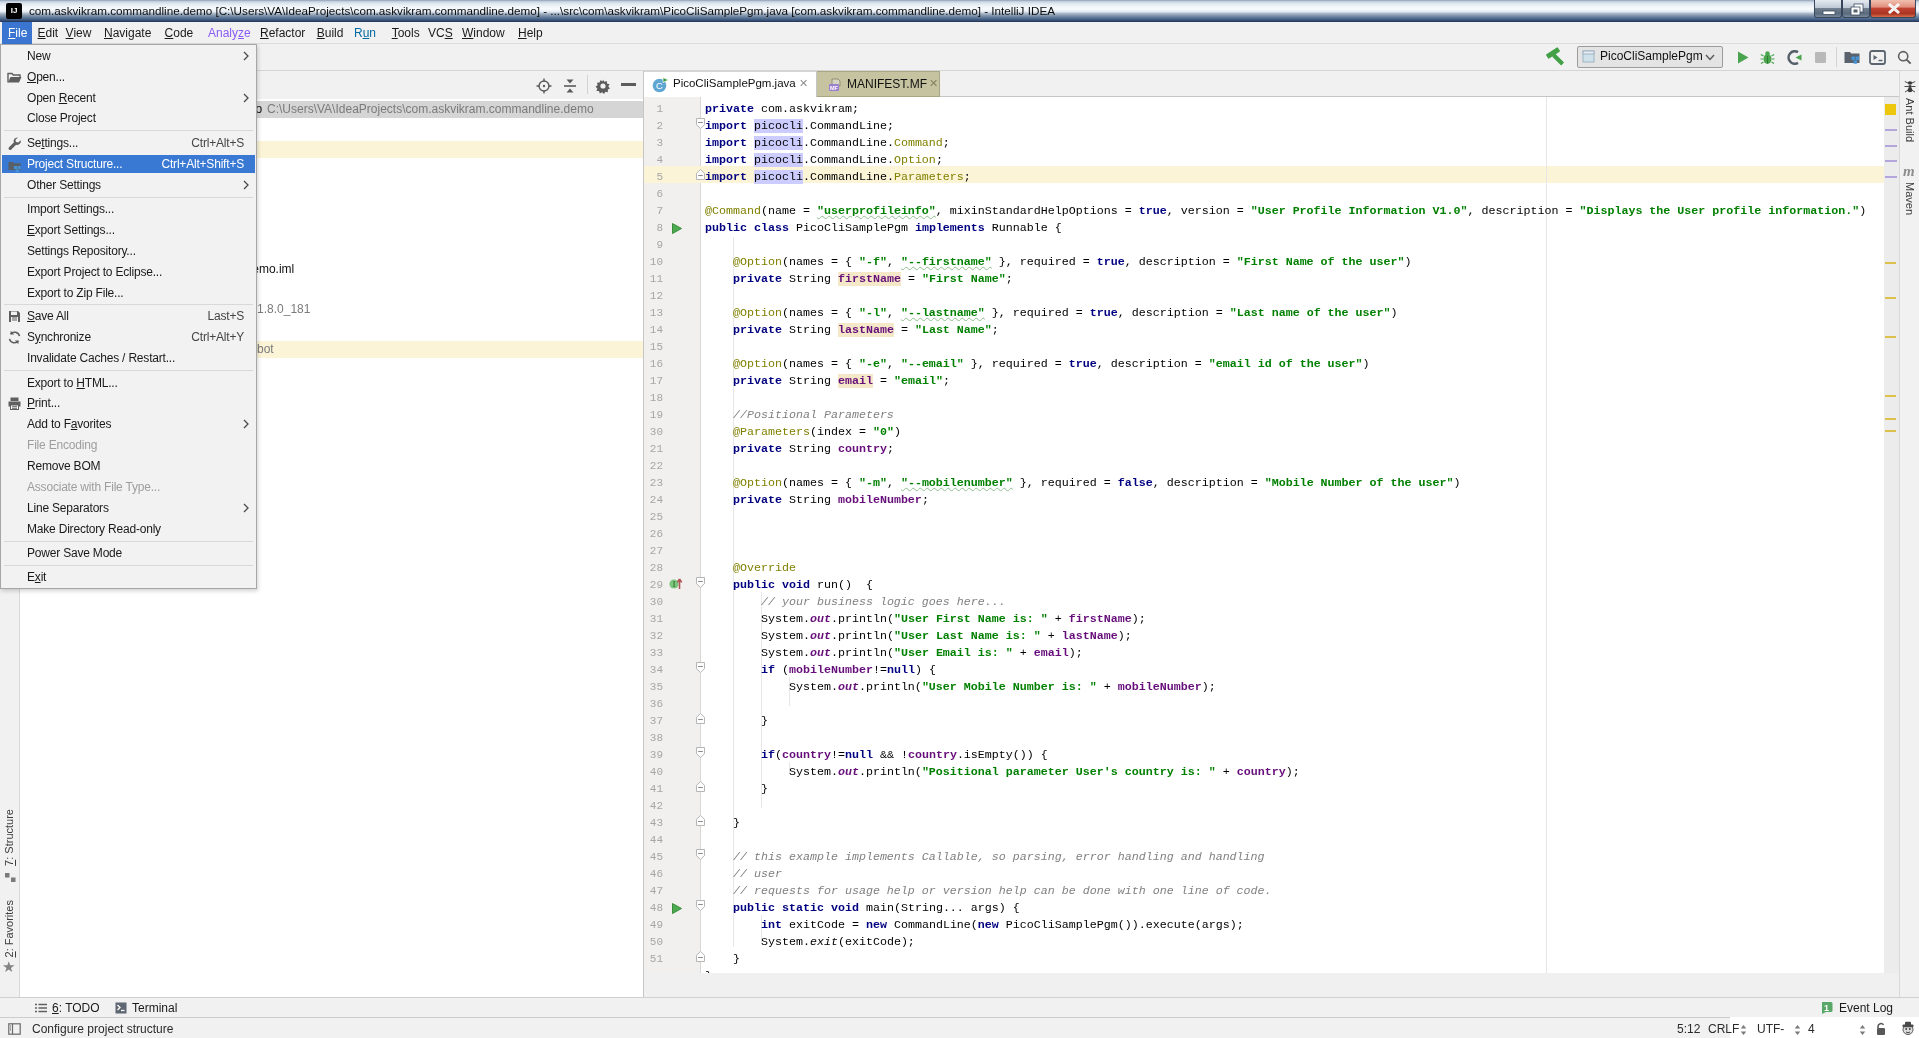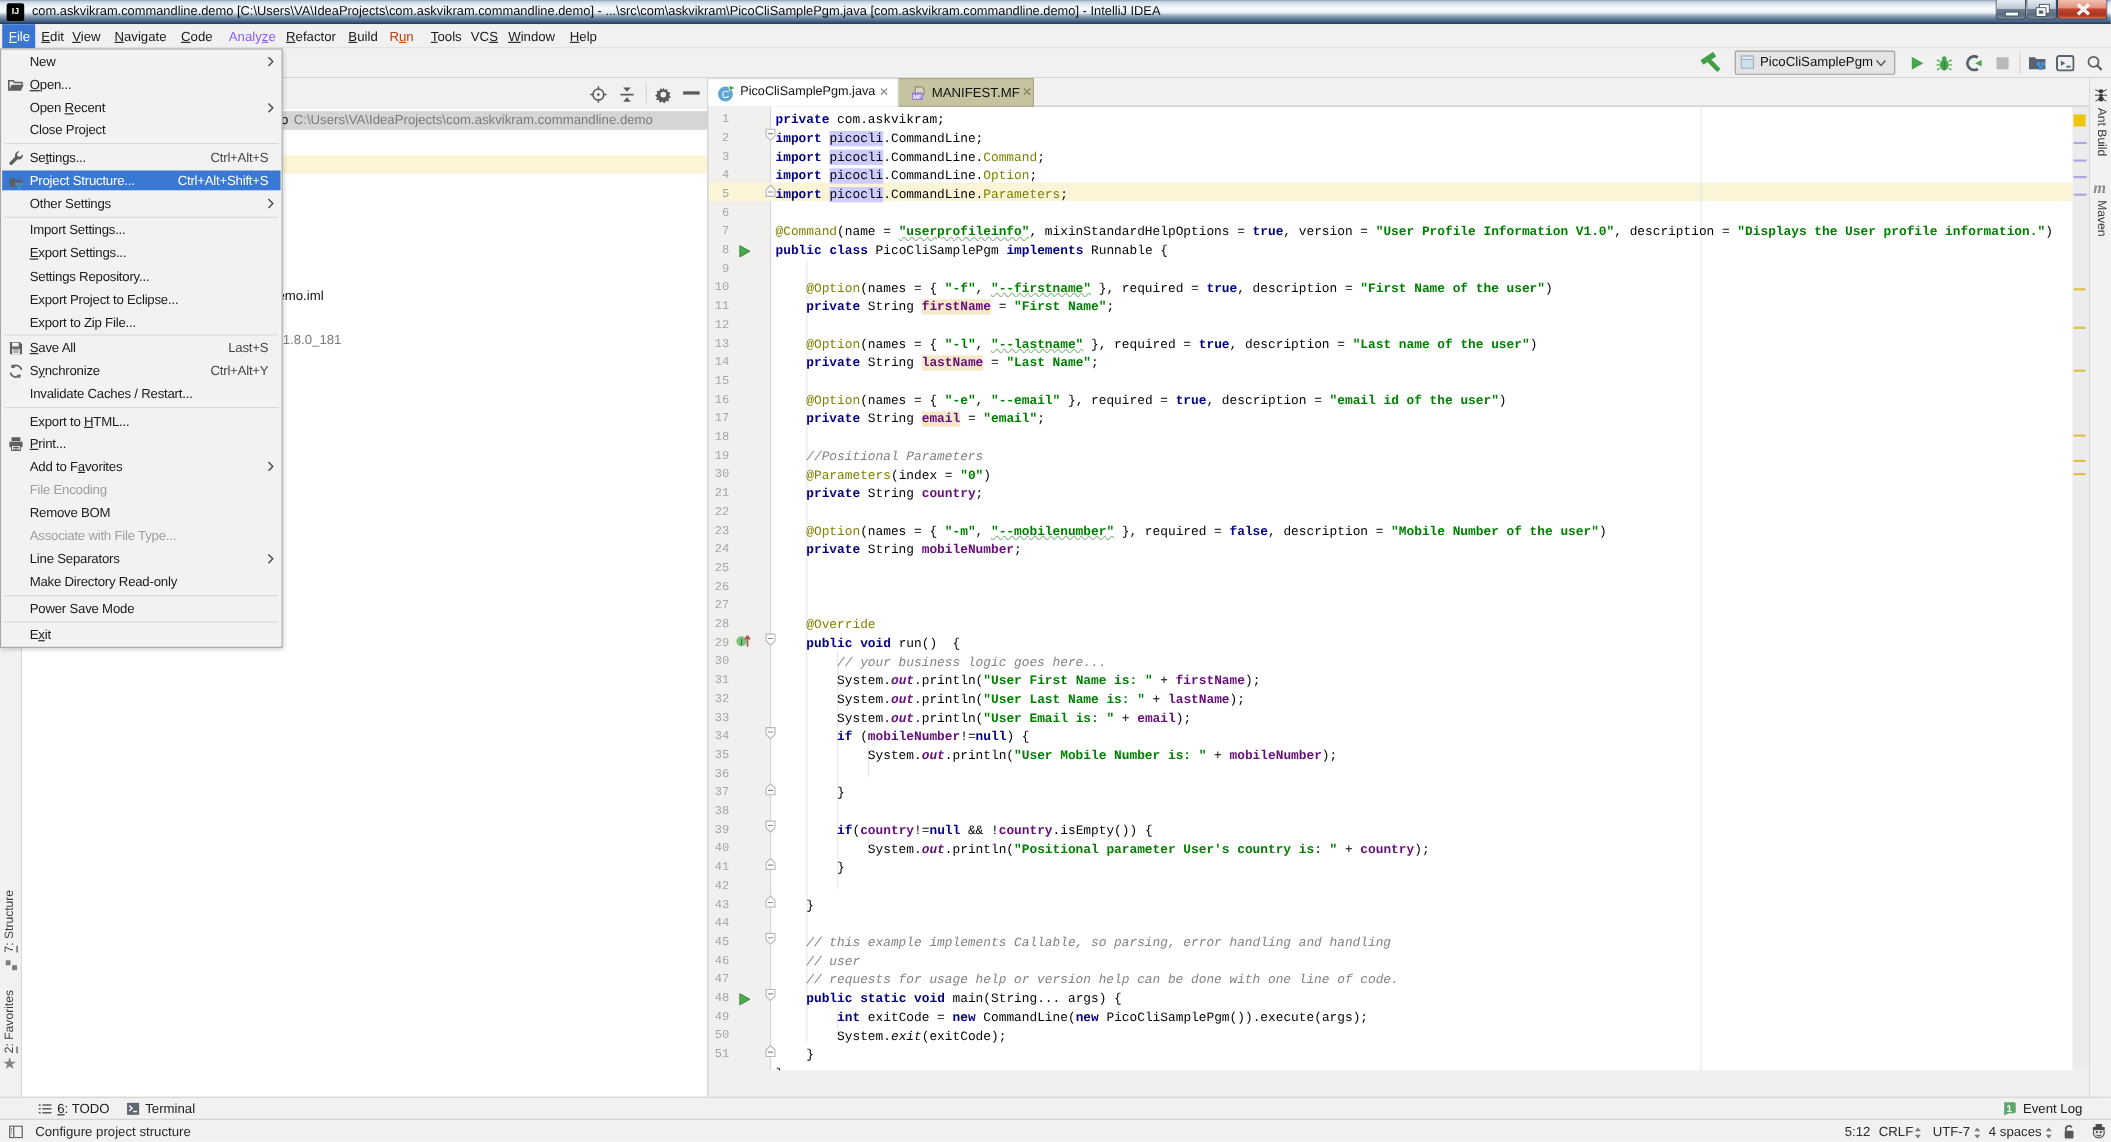--- a/index.html
+++ b/index.html
@@ -51,21 +51,21 @@
 .c{color:#808080;font-style:italic}
 .it{font-style:italic}
 .p{background:#ccccff}
 .w{background:#f5e8c8}
 .wv{text-decoration:underline #8fbf8f wavy 1px;}
 .fm{position:absolute;left:695px}
 #stripe{position:absolute;left:1884px;top:97px;width:15px;height:876px;background:#ececec}
 
 #hstrip{position:absolute;left:644px;top:973px;width:1255px;height:24px;background:#f0f0f0}
 #botbar{position:absolute;left:0;top:997px;width:1919px;height:20px;background:#f1f1f1;border-top:1px solid #d0d0d0;font-size:12px;color:#1a1a1a}
-#status{position:absolute;left:0;top:1017px;width:1919px;height:21px;background:#f1f1f1;border-top:1px solid #cdcdcd;font-size:12px;color:#2b2b2b}
+#status{position:absolute;left:0;top:1017px;width:1730px;height:21px;background:#f1f1f1;border-top:1px solid #cdcdcd;font-size:12px;color:#2b2b2b}
 
 #popup{position:absolute;left:0px;top:44px;width:257px;height:545px;background:#f2f2f2;border:1px solid #a6a6a6;box-shadow:1px 2px 4px rgba(0,0,0,0.18)}
 .mi{position:absolute;left:1px;right:1px;height:21px;line-height:21px;font-size:12px;color:#1a1a1a;letter-spacing:-0.2px}
 .mlb{position:absolute;left:25px;top:0}
 .mic{position:absolute;left:5px;top:3px}
 .msc{position:absolute;right:11px;top:0;color:#454545}
 .mar{position:absolute;right:6px;top:5px}
 .misel{background:#3a79d3;color:#fff;height:18.5px!important;line-height:18.5px!important;margin-top:1px}
 .midis{color:#9e9e9e}
 .msep{position:absolute;left:3px;right:3px;height:1px;background:#d8d8d8}
@@ -264,21 +264,21 @@
 <div id="menubar">
     <div style="position:absolute;left:2px;top:0;width:30px;height:22px;background:#3a76d1"></div>
     <span class="mbi" style="left:8px;color:#fff"><u>F</u>ile</span>
     <span class="mbi" style="left:37.5px;color:#1a1a1a"><u>E</u>dit</span>
     <span class="mbi" style="left:65.6px;color:#1a1a1a"><u>V</u>iew</span>
     <span class="mbi" style="left:104px;color:#1a1a1a"><u>N</u>avigate</span>
     <span class="mbi" style="left:164.6px;color:#1a1a1a"><u>C</u>ode</span>
     <span class="mbi" style="left:208px;color:#8b5cf6">Analy<u>z</u>e</span>
     <span class="mbi" style="left:260px;color:#1a1a1a"><u>R</u>efactor</span>
     <span class="mbi" style="left:316.7px;color:#1a1a1a"><u>B</u>uild</span>
-    <span class="mbi" style="left:354px;color:#c2410c">R<u>u</u>n</span>
+    <span class="mbi" style="left:354px;color:#0369a1">R<u>u</u>n</span>
     <span class="mbi" style="left:391.7px;color:#1a1a1a"><u>T</u>ools</span>
     <span class="mbi" style="left:428px;color:#1a1a1a">VC<u>S</u></span>
     <span class="mbi" style="left:462px;color:#1a1a1a"><u>W</u>indow</span>
     <span class="mbi" style="left:518px;color:#1a1a1a"><u>H</u>elp</span>
   </div>
 <div id="toolbar"></div>
 
   <svg class="abs" style="left:1545px;top:46px" width="22" height="22" viewBox="0 0 22 22">
     <g transform="rotate(-33 8 7)">
       <rect x="1" y="4.5" width="14" height="5" rx="0.8" fill="#43a047"></rect>
@@ -363,20 +363,21 @@
     <svg class="abs" style="left:574px;top:7px" width="16" height="16" viewBox="0 0 16 16">
         <path d="M8 1.5 l1.2 2.2 2.5-.6.3 2.5 2.5.6-1.2 2.3 1.7 1.9-2.2 1.2.1 2.6-2.5-.4-1.4 2.2-1.9-1.7-2.3 1.1-.8-2.4-2.6-.1 1-2.4-1.9-1.7 2.1-1.5-.6-2.5 2.6-.2.8-2.4 2.3 1.1 Z" fill="#5c5c5c"></path>
         <circle cx="8" cy="8" r="2.6" fill="#f1f1f1"></circle>
       </svg>
     <div class="abs" style="left:600px;top:12px;width:15px;height:3px;background:#5c5c5c"></div>
   </div>
   <div class="prow" style="top:30px;background:#d5d5d5"><span style="position:absolute;left:53px;color:#0f0f0f">com.askvikram.commandline.demo</span><span style="position:absolute;left:246px;color:#7b7b7b">C:\Users\VA\IdeaProjects\com.askvikram.commandline.demo</span></div>
   <div class="prow" style="top:69.5px;background:#fbf4d7"></div>
   <div class="prow" style="top:189.5px"><span style="position:absolute;left:66.5px;color:#111">com.askvikram.commandline.demo.iml</span></div>
   <div class="prow" style="top:229.5px"><span style="position:absolute;left:220.7px;color:#7b7b7b">jdk1.8.0_181</span></div>
+  <div class="prow" style="top:269.5px;background:#fbf4d7"><span style="position:absolute;left:236px;color:#7b7b7b">bot</span></div>
 </div>
 <div id="pborder"></div>
 
 <div id="tabstrip">
   <div class="bline"></div>
   <div id="tab2">
     <svg class="abs" style="left:11px;top:6px" width="13" height="14" viewBox="0 0 13 14">
         <path d="M4 1 h6 l2 2 v5 h-8 Z" fill="#d6d5c2" stroke="#908e76"></path>
         <rect x="1" y="6" width="10" height="7" rx="1" fill="#9d7fd1"></rect>
         <text x="6" y="12" font-size="5.5" font-weight="bold" fill="#fff" text-anchor="middle" font-family="Liberation Sans">MF</text>

